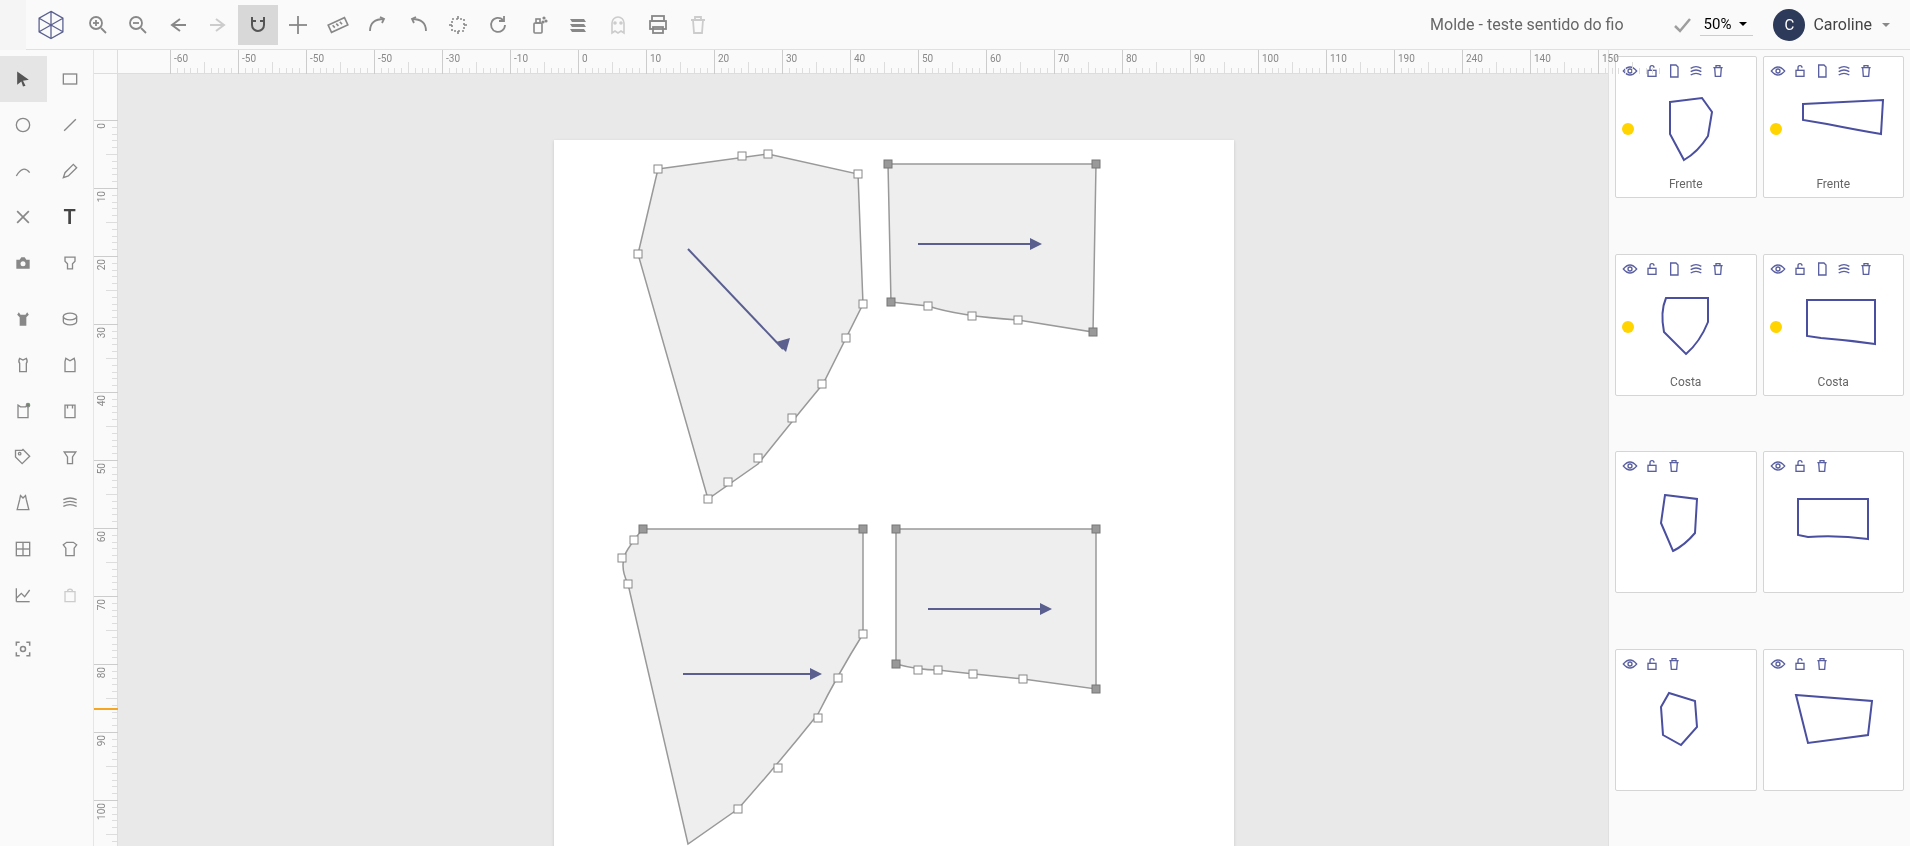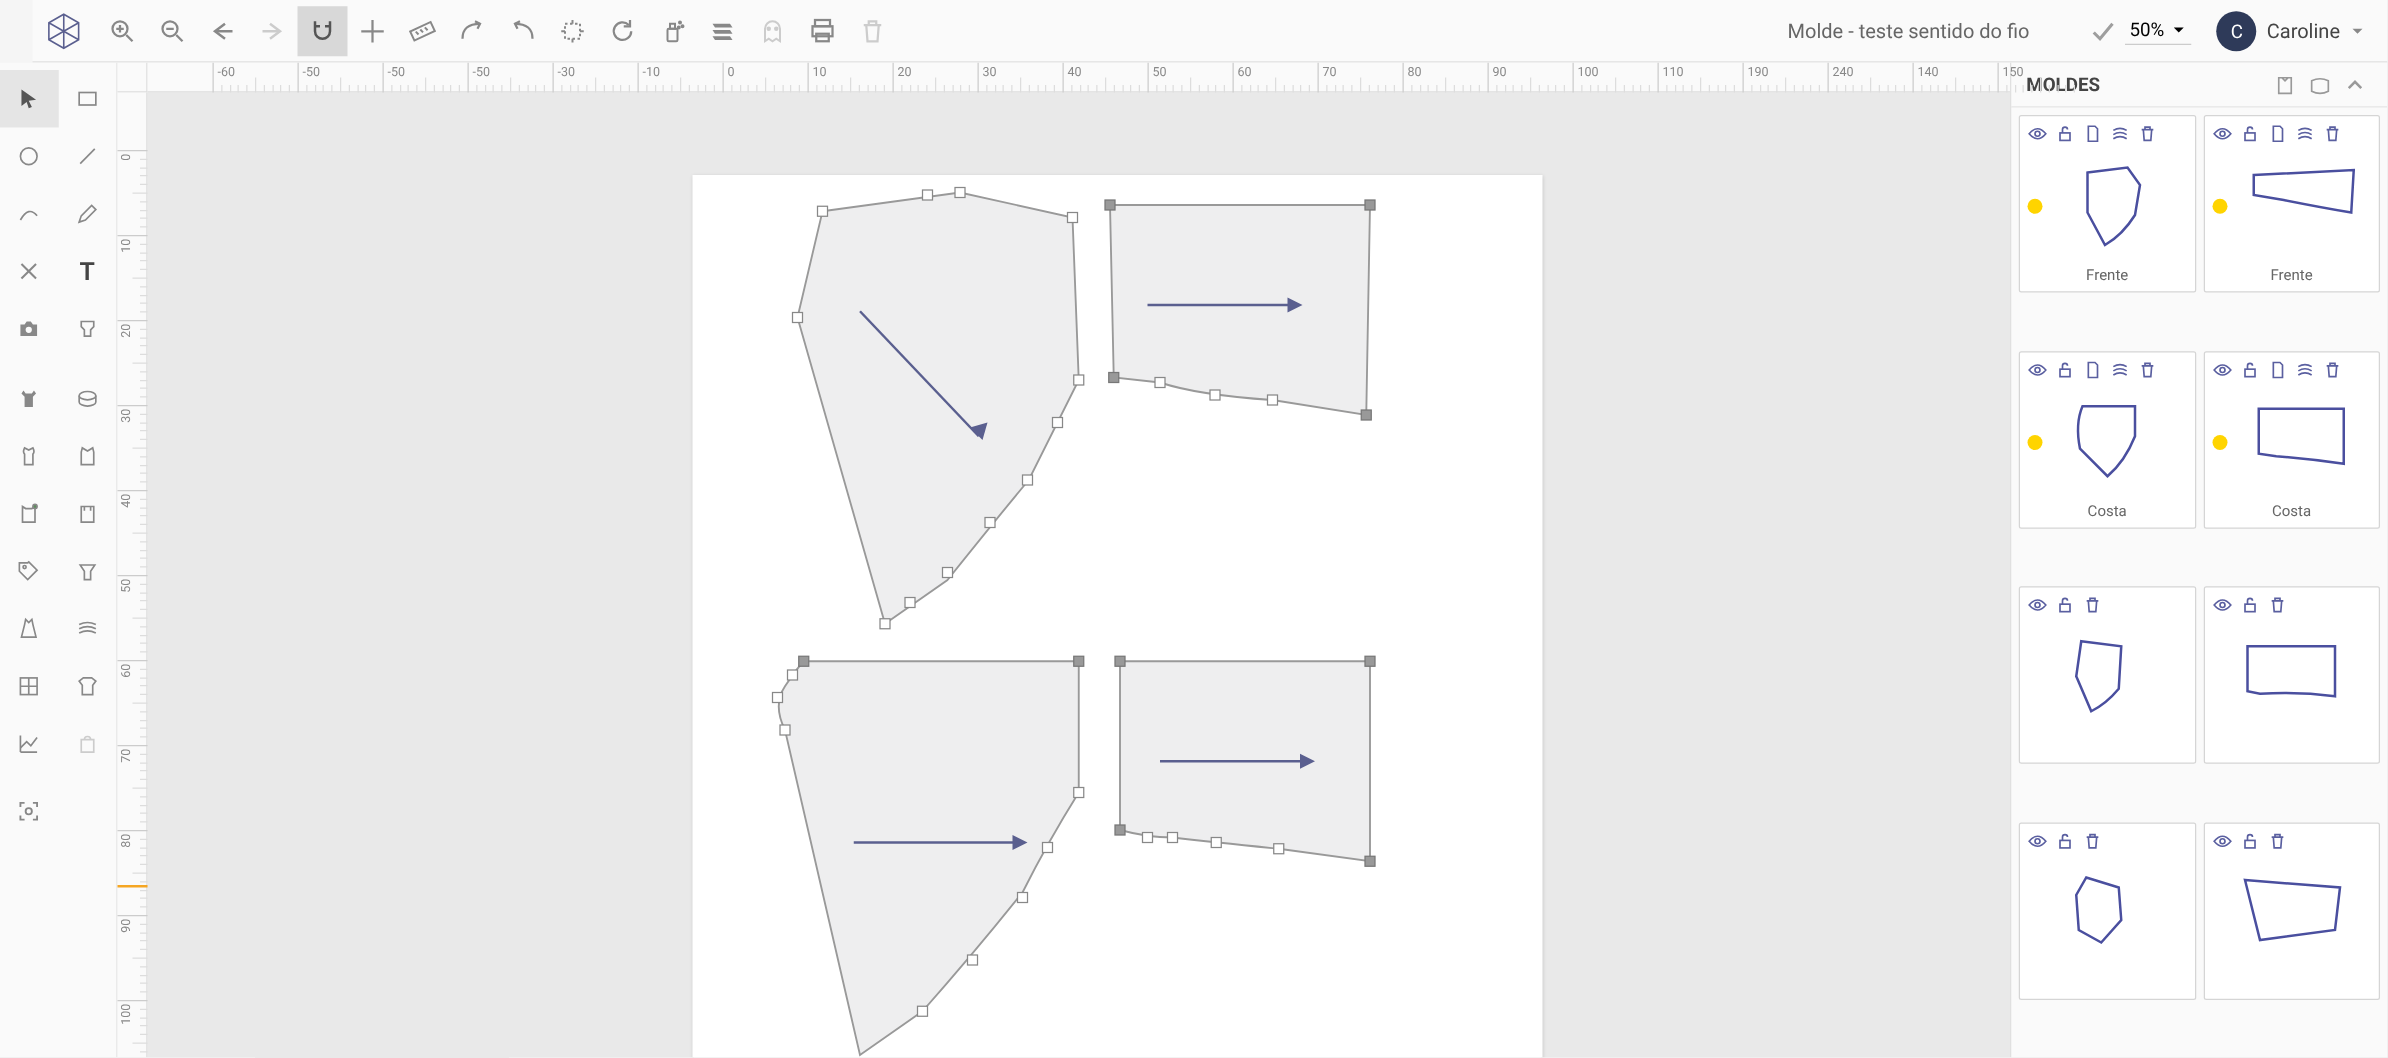--- a/index.html
+++ b/index.html
@@ -819,38 +819,20 @@
           <rect x="774" y="586" width="8" height="8" fill="#999" stroke="#777"></rect>
         <rect x="901" y="601" width="8" height="8" fill="#fff" stroke="#888"></rect>
           <rect x="851" y="596" width="8" height="8" fill="#fff" stroke="#888"></rect>
           <rect x="816" y="592" width="8" height="8" fill="#fff" stroke="#888"></rect>
           <rect x="796" y="592" width="8" height="8" fill="#fff" stroke="#888"></rect>
       </g>
     </svg>
   </div>
 
   <div class="rightpanel">
-    <div class="rp-head">
-      <div class="title">MOLDES</div>
-      <div class="hicon">
-          <svg class="ic" viewBox="0 0 24 24" fill="none" stroke="#999" stroke-width="1.6">
-            <path d="M6 5 h12 v15 H6 Z M9 5 l3 3 l3 -3"></path>
-          </svg>
-        </div>
-      <div class="hicon">
-          <svg class="ic" viewBox="0 0 24 24" fill="none" stroke="#999" stroke-width="1.6">
-            <path d="M4 8 q8 -4 16 0 v10 q-8 4 -16 0 Z"></path>
-          </svg>
-        </div>
-      <div class="hicon">
-          <svg class="ic" viewBox="0 0 24 24" fill="none" stroke="#999" stroke-width="2.5">
-            <polyline points="6,15 12,9 18,15"></polyline>
-          </svg>
-        </div>
-    </div>
     <div class="rp-body" id="cards">
         <div class="mcard">
           <div class="icons">
             <span><svg width="16" height="16" viewBox="0 0 24 24" fill="none" stroke="currentColor" stroke-width="2">
                 <path d="M2 12 q10 -12 20 0 q-10 12 -20 0 Z"></path>
                 <circle cx="12" cy="12" r="3"></circle>
               </svg></span>
             <span><svg width="16" height="16" viewBox="0 0 24 24" fill="none" stroke="currentColor" stroke-width="2">
                 <rect x="6" y="11" width="12" height="9"></rect>
                 <path d="M9 11 V7 a3 3 0 0 1 6 0"></path>

